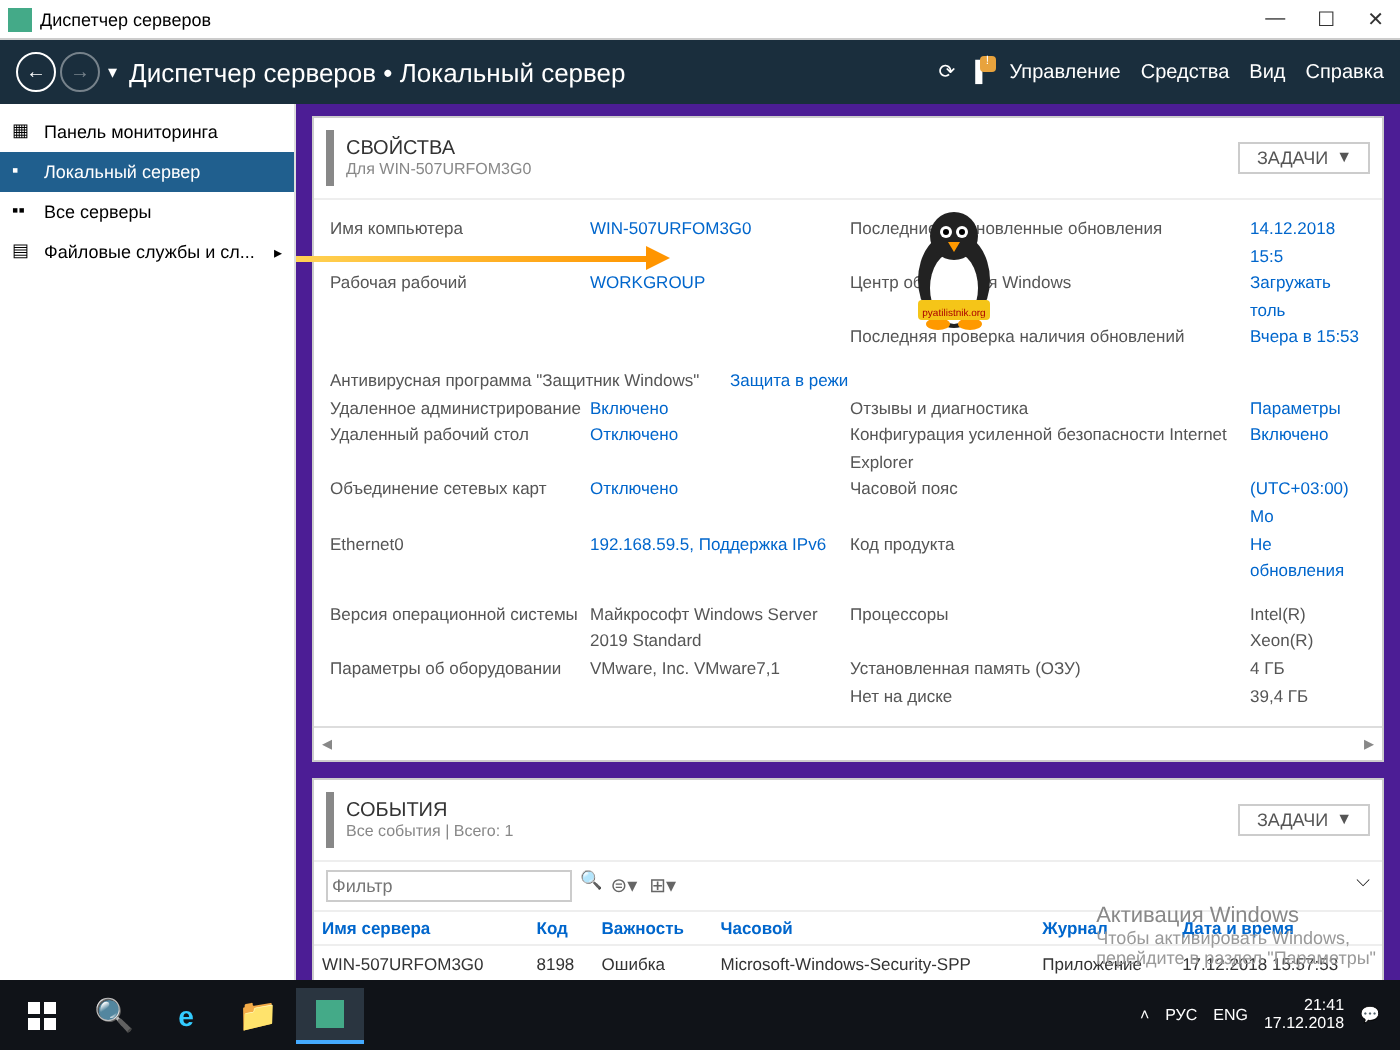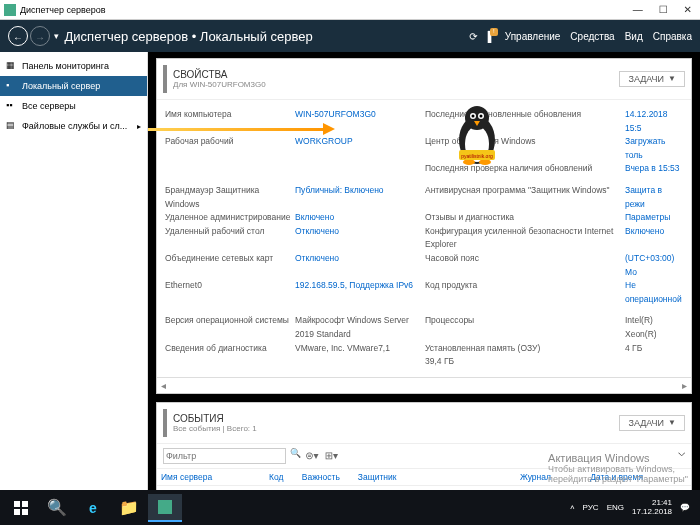--- a/index.html
+++ b/index.html
@@ -11,21 +11,21 @@
 .header{height:32px;background:#1a2e3d;display:flex;align-items:center;color:#fff;padding:0 8px}
 .nav-btn{width:20px;height:20px;border:1px solid #fff;border-radius:50%;display:flex;align-items:center;justify-content:center;font-size:10px;margin-right:2px}
 .breadcrumb{font-size:13px;margin-left:6px}
 .header-right{margin-left:auto;display:flex;gap:10px;font-size:10px;align-items:center}
 .header-right span{cursor:pointer}
 .content{display:flex;height:438px;background:#fff}
 .sidebar{width:148px;background:#fff;border-right:1px solid #ddd;padding-top:4px}
 .side-item{display:flex;align-items:center;padding:4px 6px;font-size:9px;gap:4px;cursor:pointer}
 .side-item.active{background:#205f8e;color:#fff}
 .sicon{width:12px;height:12px;display:inline-block}
-.main{flex:1;background:#000000;padding:6px 8px;overflow:hidden;position:relative}
+.main{flex:1;background:#4c1d95;padding:6px 8px;overflow:hidden;position:relative}
 .panel{background:#fff;border:1px solid #ccc;margin-bottom:8px;font-size:9px}
 .phead{display:flex;align-items:center;padding:6px;border-bottom:1px solid #eee}
 .pbar{width:4px;height:28px;background:#888;margin-right:6px}
 .ptitle{font-size:10px;color:#333}
 .psub{font-size:8px;color:#888}
 .tasks-btn{margin-left:auto;font-size:9px;color:#555;border:1px solid #ccc;padding:2px 8px;display:flex;align-items:flex-start;gap:4px}
 .props{padding:8px;position:relative}
 .prow{display:flex;gap:0;font-size:8.5px;line-height:1.6}
 .pcol{display:flex}
 .plabel{color:#555;width:130px;flex-shrink:0}
@@ -35,21 +35,21 @@
 .pval.gray,.pval2.gray{color:#555}
 .arrow{position:absolute;top:28px;left:-50px;width:220px;height:3px;background:linear-gradient(90deg,#ffe066,#ff9500);z-index:5}
 .arrow::after{content:"";position:absolute;right:-8px;top:-5px;border-left:12px solid #ff9500;border-top:6px solid transparent;border-bottom:6px solid transparent}
 .penguin{position:absolute;top:-2px;left:290px;width:60px;height:70px;z-index:4}
 .penguin svg{width:100%;height:100%}
 .scroll-lr{display:flex;justify-content:space-between;padding:2px 4px;border-top:1px solid #ddd;color:#888;font-size:10px}
 .ev-filter{display:flex;gap:4px;padding:4px 6px;border-bottom:1px solid #eee}
 .ev-filter input{flex:0 0 120px;font-size:9px;padding:2px;border:1px solid #ccc}
 .ev-icons{display:flex;gap:6px;color:#666;font-size:10px;align-items:center}
 .ev-table{width:100%;font-size:8.5px;border-collapse:collapse}
-.ev-table th{text-align:left;padding:3px 4px;color:#06c;font-weight:normal;border-bottom:1px solid #eee}
+.ev-table th{text-align:left;padding:3px 4px;color:#06c;font-weight:bold;border-bottom:1px solid #eee}
 .ev-table td{padding:4px;color:#333}
 .watermark{position:absolute;bottom:6px;right:12px;text-align:left;color:#999;font-size:9px;z-index:10}
 .taskbar{height:35px;background:#101318;display:flex;align-items:center;padding:0 4px;gap:2px}
 .tbtn{width:34px;height:28px;display:flex;align-items:center;justify-content:center;color:#fff}
 .tbtn.active{background:#2a3540;border-bottom:2px solid #4af}
 .tright{margin-left:auto;display:flex;align-items:center;color:#fff;font-size:8px;gap:8px;padding-right:6px}
 .tclock{text-align:right;line-height:1.1}
 .chev{font-size:8px}
 </style>
 </head>
@@ -163,24 +163,20 @@
               <div class="pcol">
                 <span class="plabel2">Последняя проверка наличия обновлений</span>
                 <span class="pval2 ">Вчера в 15:53</span>
               </div>
             </div>
           </div>
         <div style="height:8px"></div>
         <div id="pg2">
             <div class="prow">
               <div class="pcol">
-                <span class="plabel">Брандмауэр Защитника Windows</span>
-                <span class="pval ">Публичный: Включено</span>
-              </div>
-              <div class="pcol">
                 <span class="plabel2">Антивирусная программа "Защитник Windows"</span>
                 <span class="pval2 ">Защита в режи</span>
               </div>
             </div>
             <div class="prow">
               <div class="pcol">
                 <span class="plabel">Удаленное администрирование</span>
                 <span class="pval ">Включено</span>
               </div>
               <div class="pcol">
@@ -208,52 +204,53 @@
                 <span class="pval2 ">(UTC+03:00) Мо</span>
               </div>
             </div>
             <div class="prow">
               <div class="pcol">
                 <span class="plabel">Ethernet0</span>
                 <span class="pval ">192.168.59.5, Поддержка IPv6</span>
               </div>
               <div class="pcol">
                 <span class="plabel2">Код продукта</span>
-                <span class="pval2 ">Не операционной</span>
+                <span class="pval2 ">Не обновления</span>
               </div>
             </div>
           </div>
         <div style="height:8px"></div>
         <div id="pg3">
             <div class="prow">
               <div class="pcol">
                 <span class="plabel">Версия операционной системы</span>
                 <span class="pval gray">Майкрософт Windows Server 2019 Standard</span>
               </div>
               <div class="pcol">
                 <span class="plabel2">Процессоры</span>
                 <span class="pval2 gray">Intel(R) Xeon(R)</span>
               </div>
             </div>
             <div class="prow">
               <div class="pcol">
-                <span class="plabel">Сведения об диагностика</span>
+                <span class="plabel">Параметры об оборудовании</span>
                 <span class="pval gray">VMware, Inc. VMware7,1</span>
               </div>
               <div class="pcol">
                 <span class="plabel2">Установленная память (ОЗУ)</span>
                 <span class="pval2 gray">4 ГБ</span>
               </div>
             </div>
             <div class="prow">
               <div class="pcol">
                 <span class="plabel"></span>
                 <span class="pval "></span>
               </div>
               <div class="pcol">
+                <span class="plabel2">Нет на диске</span>
                 <span class="pval2 gray">39,4 ГБ</span>
               </div>
             </div>
           </div>
       </div>
       <div class="scroll-lr">
           <span>◂</span>
           <span>▸</span>
         </div>
     </div>
@@ -278,21 +275,21 @@
           <span>⊞▾</span>
         </div>
         <span style="margin-left:auto">⌵</span>
       </div>
       <table class="ev-table">
         <tbody>
             <tr>
           <th>Имя сервера</th>
           <th>Код</th>
           <th>Важность</th>
-          <th>Защитник</th>
+          <th>Часовой</th>
           <th>Журнал</th>
           <th>Дата и время</th>
         </tr>
         <tr>
           <td>WIN-507URFOM3G0</td>
           <td>8198</td>
           <td>Ошибка</td>
           <td>Microsoft-Windows-Security-SPP</td>
           <td>Приложение</td>
           <td>17.12.2018 15:57:53</td>

